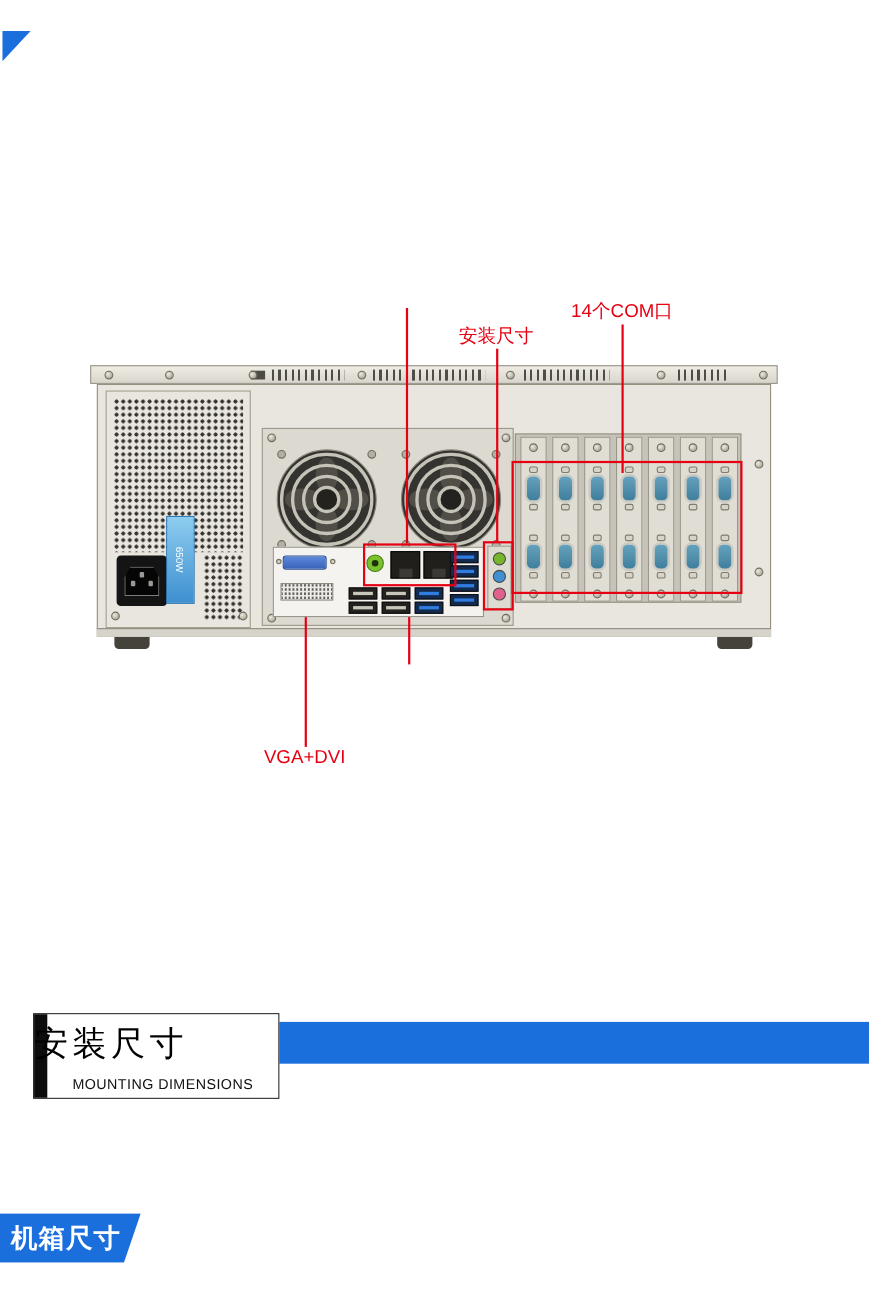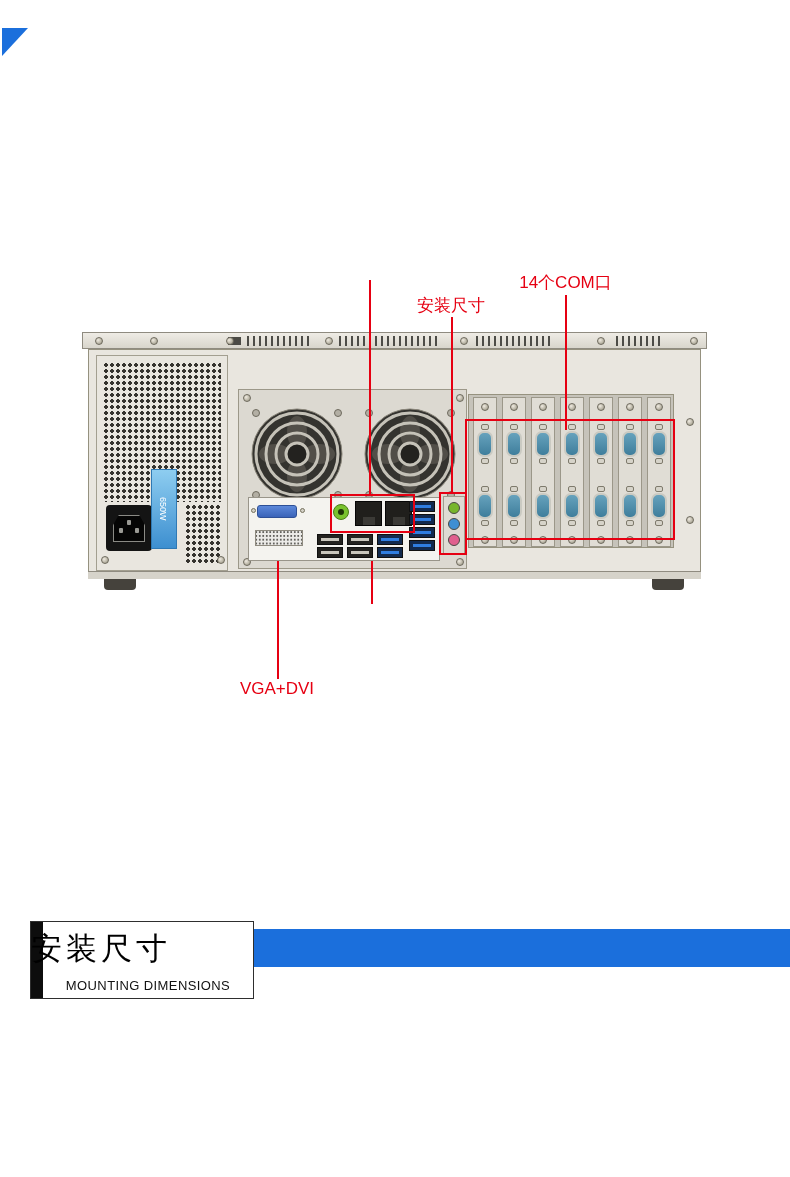--- a/index.html
+++ b/index.html
@@ -311,14 +311,17 @@
     <span>VGA+DVI</span>
   </div>
 
   <div class="blue-bar"></div>
   <div class="mount-box">
     <div class="mount-strip"></div>
     <div class="mount-cn">安装尺寸</div>
     <div class="mount-en">MOUNTING DIMENSIONS</div>
   </div>
 
+  <div class="tag chassis">
+    <span>机箱尺寸</span>
+  </div>
 
 </div>
 
 </body></html>

